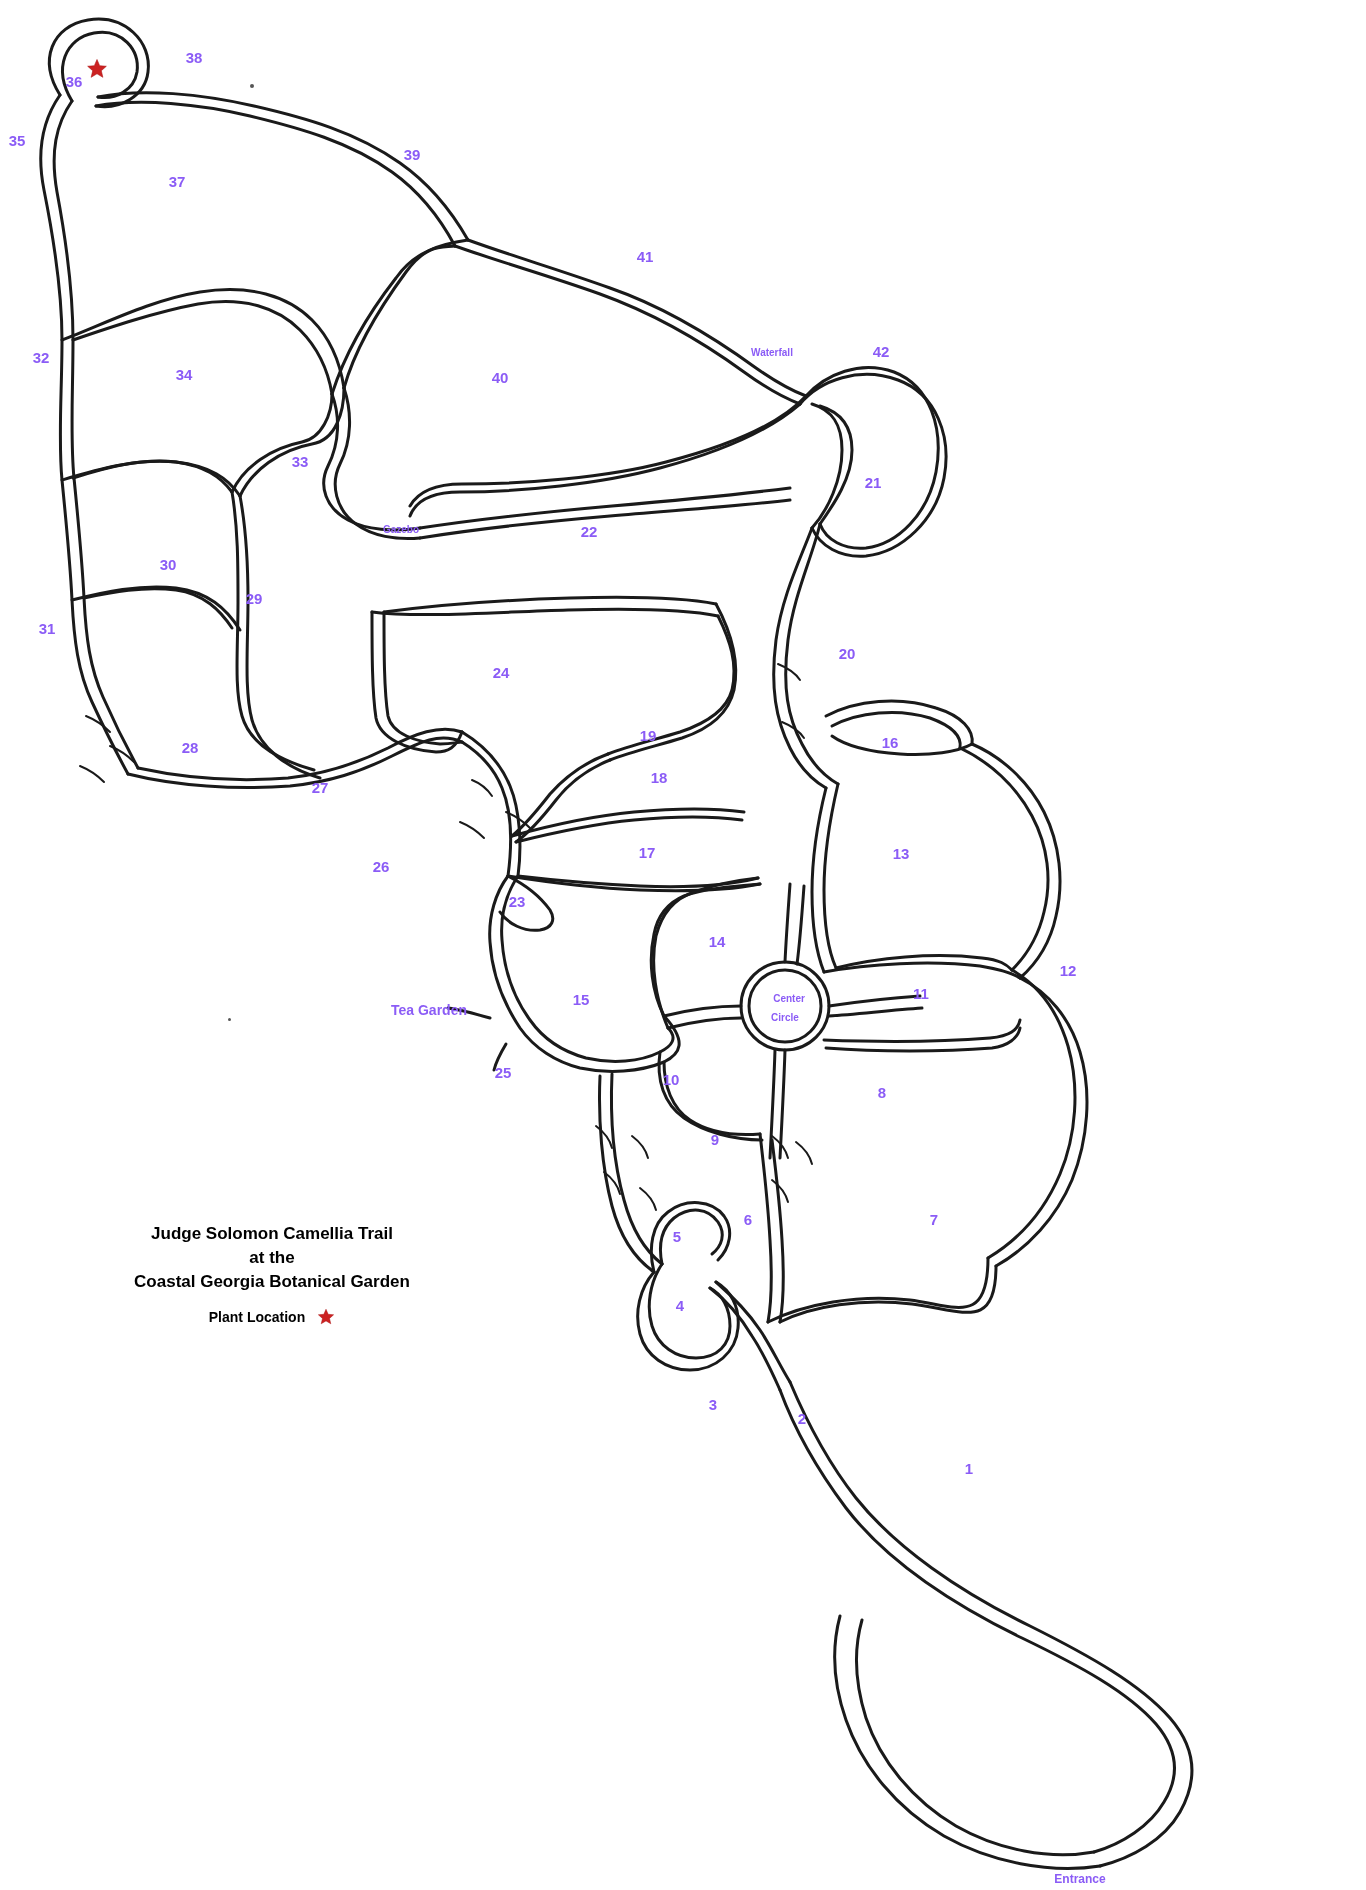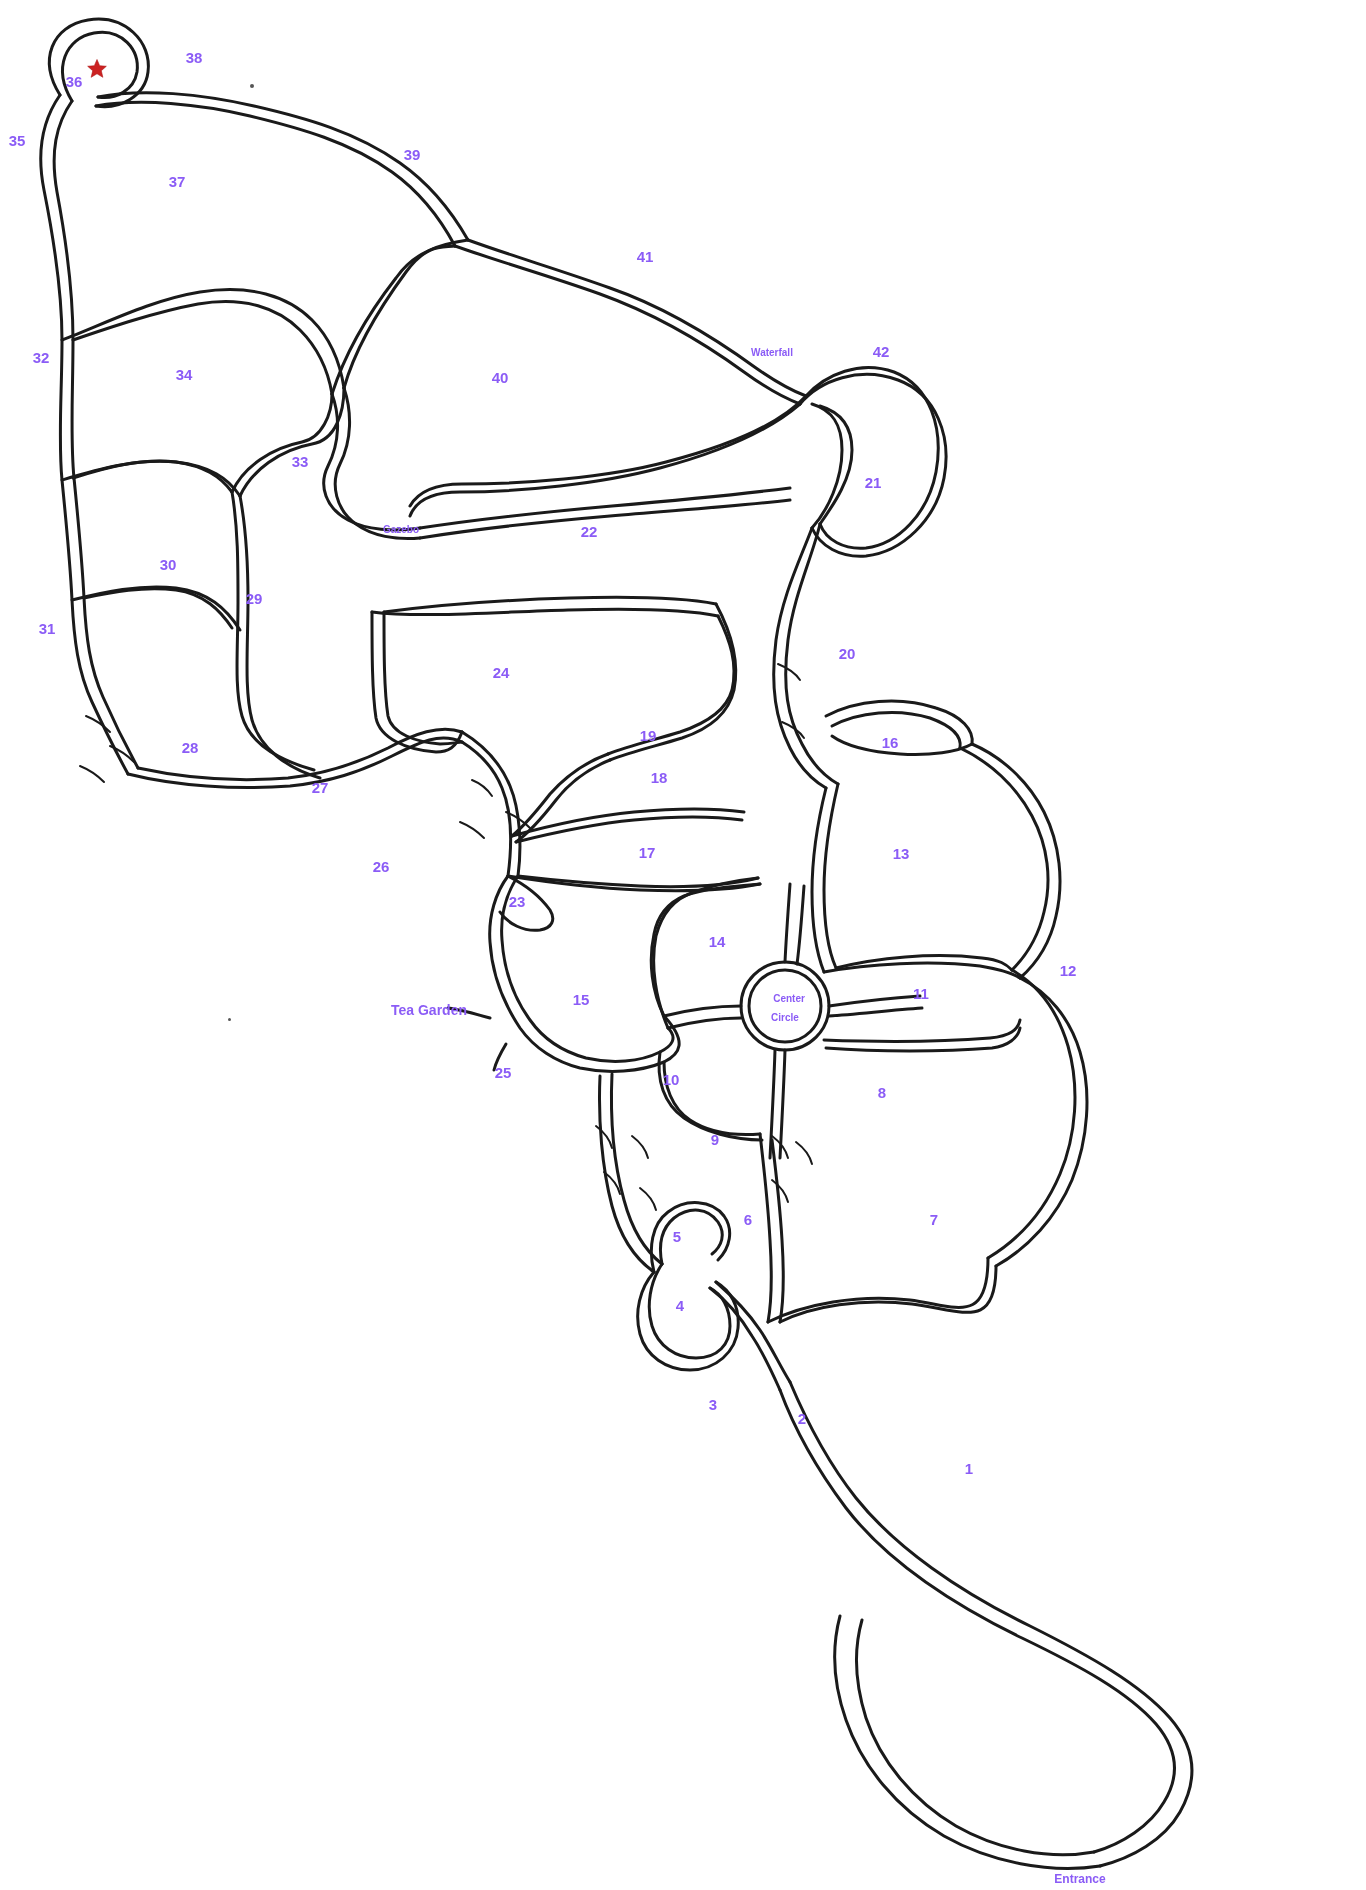--- a/index.html
+++ b/index.html
@@ -306,14 +306,27 @@
   <div class="map-label bed-label" style="left:184px; top:374px;">34</div>
   <div class="map-label bed-label" style="left:17px; top:140px;">35</div>
   <div class="map-label bed-label" style="left:74px; top:81px;">36</div>
   <div class="map-label bed-label" style="left:177px; top:181px;">37</div>
   <div class="map-label bed-label" style="left:194px; top:57px;">38</div>
   <div class="map-label bed-label" style="left:412px; top:154px;">39</div>
   <div class="map-label bed-label" style="left:500px; top:377px;">40</div>
   <div class="map-label bed-label" style="left:645px; top:256px;">41</div>
   <div class="map-label bed-label" style="left:881px; top:351px;">42</div>
 
+  <div id="legend">
+    <div class="legend-line">Judge Solomon Camellia Trail</div>
+    <div class="legend-line">at the</div>
+    <div class="legend-line">Coastal Georgia Botanical Garden</div>
+    <div class="legend-key">
+      <span>Plant Location</span>
+      <span class="star">
+        <svg viewBox="0 0 24 24" width="18" height="18">
+          <path d="M12 1.6 L14.9 8.4 L22.2 9.0 L16.7 13.9 L18.4 21.1 L12 17.2 L5.6 21.1 L7.3 13.9 L1.8 9.0 L9.1 8.4 Z" fill="#cc2222" stroke="#aa1111" stroke-width="0.6"></path>
+        </svg>
+      </span>
+    </div>
+  </div>
 
 </div>
 
 </body></html>

